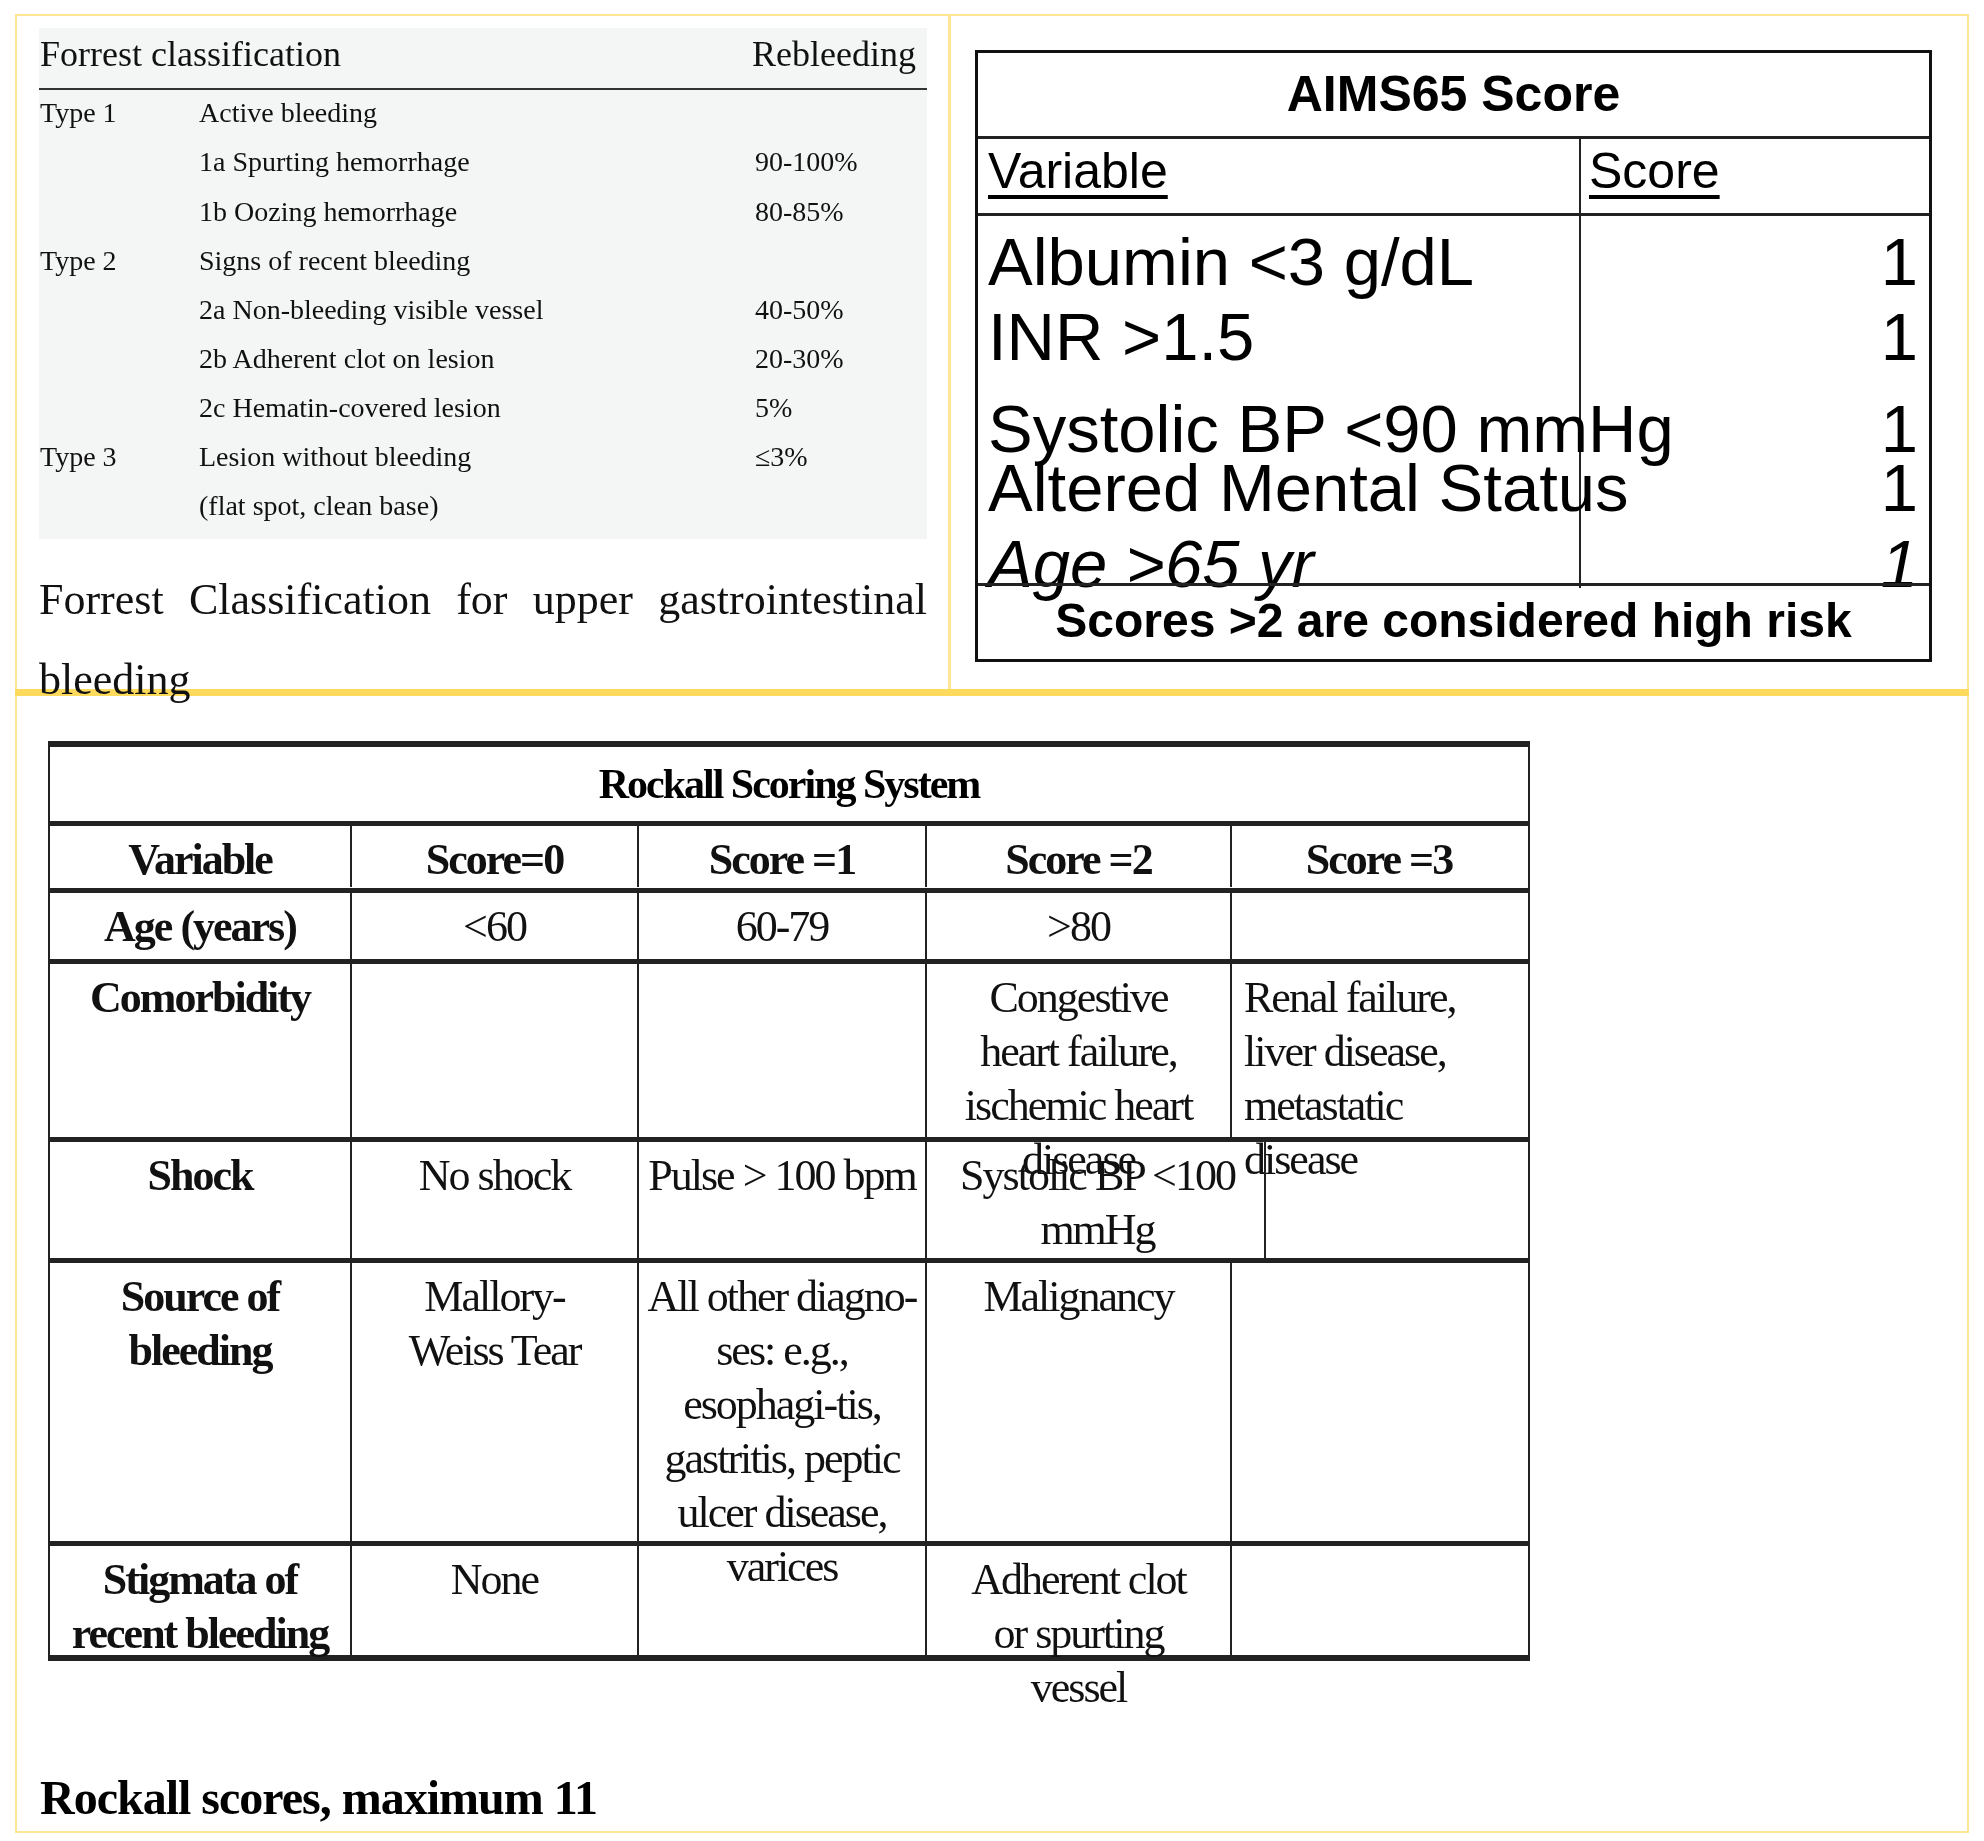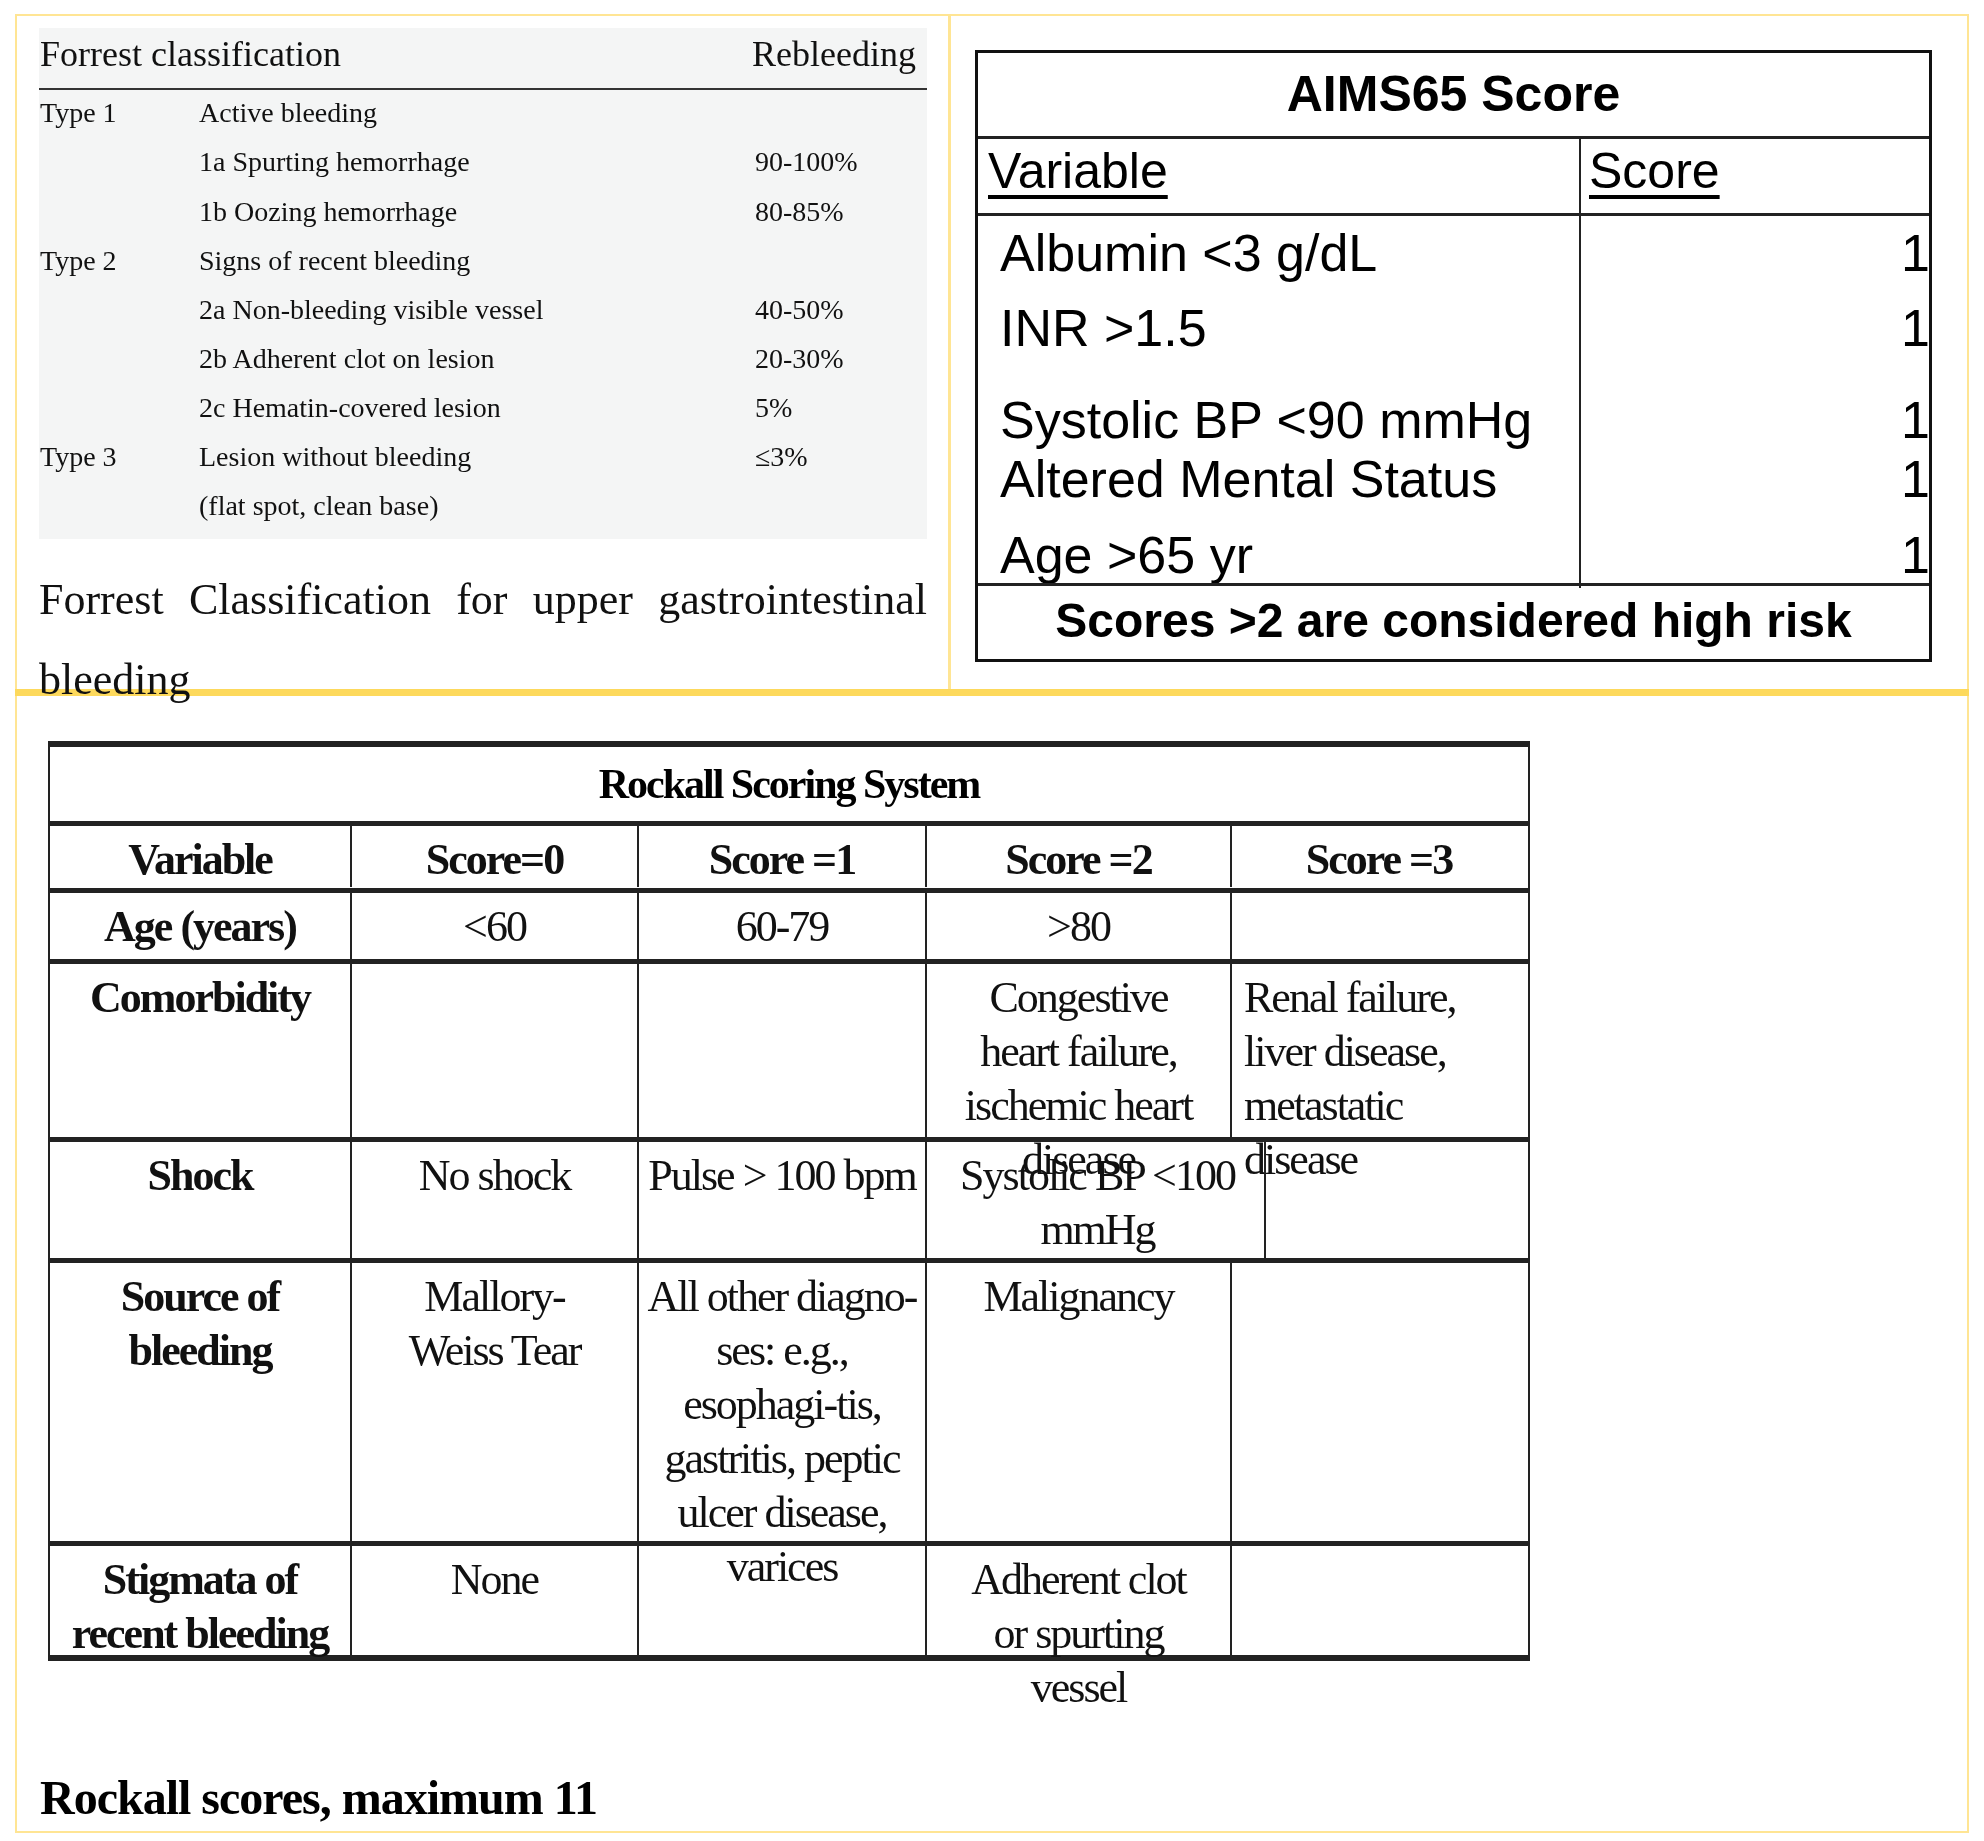--- a/index.html
+++ b/index.html
@@ -16,21 +16,21 @@
   .frow { position:absolute; left:0; width:100%; height:49px; font-size:28px; }
   .frow span { position:absolute; top:0; white-space:nowrap; }
   #forrest-caption { left:39px; top:560px; width:888px; font-size:44px; line-height:80px; text-align:justify; text-align-last:left; }
 
   
   #aims { left:975px; top:50px; width:957px; height:612px; border:3.5px solid #111; }
   #aims .title { position:absolute; left:0; top:0; width:100%; height:83px; border-bottom:3.5px solid #222; text-align:center; font-weight:bold; font-size:50px; line-height:83px; }
   #aims .head { position:absolute; left:0; top:83px; width:100%; height:77px; border-bottom:3.5px solid #222; }
   #aims .head span { position:absolute; top:6px; font-size:50px; text-decoration:underline; text-decoration-thickness:3.5px; text-underline-offset:7px; }
   #aims .vdiv { position:absolute; left:601px; top:83px; width:2px; height:452px; background:#222; }
-  .arow { position:absolute; left:12px; width:100%; height:75px; font-size:52px; }
+  .arow { position:absolute; left:0; width:100%; height:75px; font-size:67px; }
   .arow .lbl { position:absolute; left:10px; top:7px; white-space:nowrap; }
   .arow .val { position:absolute; right:11px; top:7px; }
   #aims .foot { position:absolute; left:0; bottom:0; width:100%; height:73px; border-top:3.5px solid #222; text-align:center; font-weight:bold; font-size:48px; line-height:69px; }
 
   
   #rockall { left:48px; top:741px; width:1482px; height:920px; border-left:2.5px solid #222; border-right:2.5px solid #222; border-top:6px solid #222; border-bottom:6px solid #222; }
   .rk { position:absolute; border-right:2px solid #222; box-sizing:border-box; font-family:"Liberation Serif","DejaVu Serif",serif; color:#111; text-align:center; font-size:44px; line-height:54px; padding-top:7px; transform-origin:top; letter-spacing:-2px; }
   .rk.bold { font-weight:bold; }
   .rk.left { text-align:left; padding-left:12px; }
   .rk-hline { position:absolute; left:0; width:100%; height:5px; background:#222; }
@@ -113,21 +113,21 @@
     <span class="val">1</span>
   </div>
   <div class="arow" style="top:314px;margin-top:16px;">
     <span class="lbl">Systolic BP &lt;90 mmHg</span>
     <span class="val">1</span>
   </div>
   <div class="arow" style="top:389px;">
     <span class="lbl">Altered Mental Status</span>
     <span class="val">1</span>
   </div>
-  <div class="arow" style="top:465px;">
+  <div class="arow" style="top:465px;font-style:italic;">
     <span class="lbl">Age &gt;65 yr</span>
     <span class="val">1</span>
   </div>
   <div class="foot">Scores &gt;2 are considered high risk</div>
 </div>
 
 <div id="rockall" class="abs">
   <div id="rk-title">Rockall Scoring System</div>
   <div class="rk-hline" style="top:74px;"></div>
 

